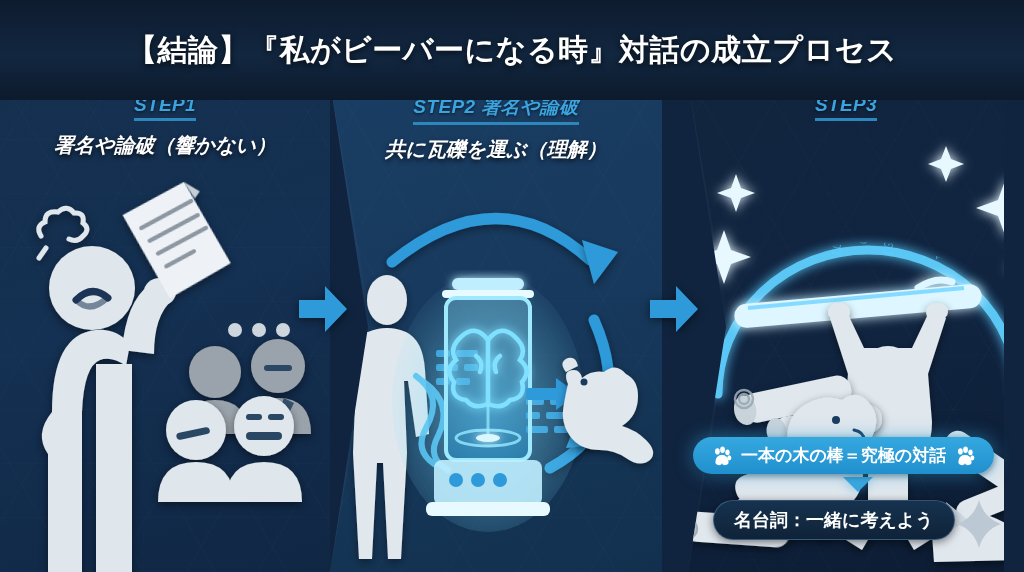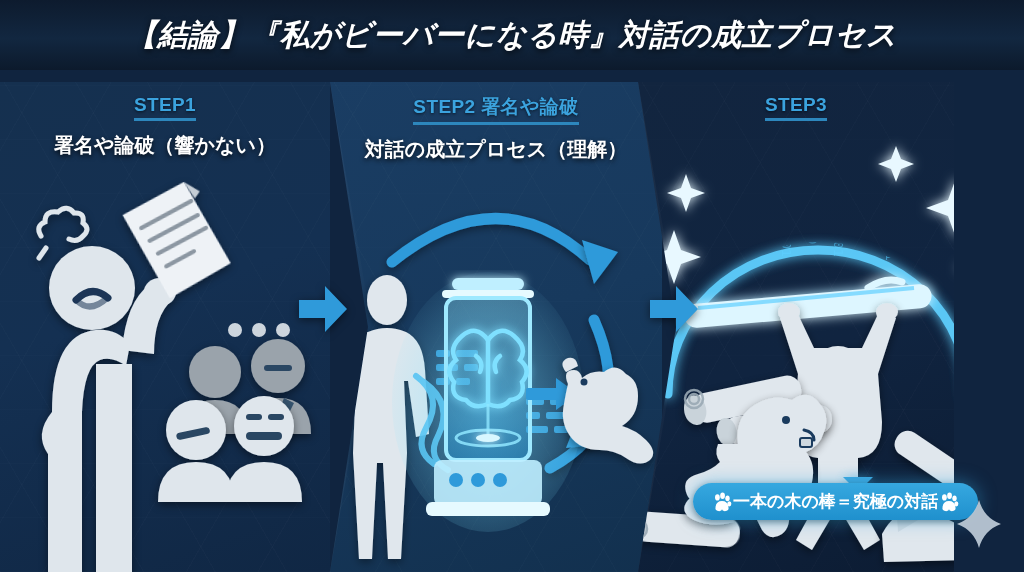--- a/index.html
+++ b/index.html
@@ -5,40 +5,39 @@
   * { margin:0; padding:0; box-sizing:border-box; }
   html,body { background:#0a1628; }
   body {
     width:1024px; height:572px; overflow:hidden; position:relative;
     font-family:"Liberation Sans","DejaVu Sans",sans-serif;
   }
   #stage { position:absolute; inset:0; width:1024px; height:572px; overflow:hidden; background:#10243f; }
 
   
   .header {
-    position:absolute; left:0; top:0; width:1024px; height:70px;
+    position:absolute; left:0; top:0; width:1024px; height:100px;
     background:linear-gradient(180deg,#0d1b2e 0%,#122740 55%,#0c1a2c 100%);
     display:flex; align-items:center; justify-content:center;
     z-index:30;
-    font-style:italic;
   }
   .header-title {
     color:#ffffff; font-size:30px; font-weight:700; letter-spacing:0.5px;
     text-shadow:0 2px 6px rgba(0,0,0,.75);
     white-space:nowrap;
   }
 
   
   .panels { position:absolute; left:0; top:82px; width:1024px; height:490px; }
-  .panel { position:absolute; top:0; height:490px; overflow:hidden; }
+  .panel { position:absolute; top:0; height:490px; overflow:hidden;font-style:italic; }
   .p1 { left:0;   width:330px; background:linear-gradient(160deg,#15304f 0%,#143052 45%,#102744 100%); }
   .p2 { left:330px; width:332px;
         background:linear-gradient(160deg,#1a3d63 0%,#17395d 50%,#12304e 100%);
         clip-path:polygon(0 0, 100% 0, 100% 100%, 0 100%, 0 100%, 38px 50%, 0 0); }
-  .p3 { left:638px; width:316px;
+  .p3 { left:688px; width:316px;
         background:linear-gradient(160deg,#12253f 0%,#102440 55%,#0c1c33 100%);
         clip-path:polygon(0 0, 100% 0, 100% 100%, 0 100%, 0 100%, 38px 50%, 0 0); }
 
   
   .chev { position:absolute; left:0; top:0; width:44px; height:490px; pointer-events:none; }
   .chev:before {
     content:""; position:absolute; left:0; top:0; width:44px; height:490px;
     background:linear-gradient(90deg,rgba(255,255,255,.06),rgba(255,255,255,0));
     clip-path:polygon(0 0, 42px 50%, 0 100%);
   }
@@ -68,22 +67,22 @@
   
   .conn { position:absolute; z-index:28; }
   .conn svg { display:block; filter:drop-shadow(0 2px 4px rgba(0,0,0,.5)); }
 
   
   .art { position:absolute; left:0; top:0; width:100%; height:100%; z-index:8; }
   .art svg { display:block; }
 
   
   .badge-pill {
-    position:absolute; z-index:26; display:flex; align-items:center; gap:0;
-    border-radius:999px; white-space:nowrap;margin-top:46px;
+    position:absolute; z-index:26; display:flex; align-items:center; gap:8px;
+    border-radius:999px; white-space:nowrap;
   }
   .badge-blue {
     left:693px; top:437px; padding:7px 18px;
     background:linear-gradient(180deg,#36a8e0,#1f90cd);
     box-shadow:0 0 18px rgba(56,168,224,.55), 0 2px 6px rgba(0,0,0,.45);
     color:#ffffff; font-size:17px; font-weight:700;
   }
   .badge-dark {
     left:713px; top:500px; padding:7px 20px;
     background:linear-gradient(180deg,#16324f,#0f2338);
@@ -183,21 +182,21 @@
         </svg>
       </div>
     </div>
 
     <div class="panel p2">
       <div class="hex"></div>
       <div class="chev"></div>
 
       <div class="step-head">
         <div class="step-label">STEP2 署名や論破</div>
-        <div class="step-title">対話の成立プロセス（理解）</div>
+        <div class="step-title">共に瓦礫を運ぶ（理解）</div>
       </div>
 
       <div class="art">
         <svg width="332" height="490" viewBox="0 0 332 490">
           <defs>
             <radialGradient id="podGlow" cx="50%" cy="55%" r="60%">
               <stop offset="0%" stop-color="#7fe3ff" stop-opacity=".55"></stop>
               <stop offset="100%" stop-color="#7fe3ff" stop-opacity="0"></stop>
             </radialGradient>
             <linearGradient id="podGlass" x1="0" y1="0" x2="0" y2="1">
@@ -420,20 +419,23 @@
       <ellipse cx="7" cy="7" rx="2.6" ry="3.4" fill="#ffffff"></ellipse>
       <ellipse cx="12.6" cy="5.2" rx="2.6" ry="3.6" fill="#ffffff"></ellipse>
       <ellipse cx="18" cy="8" rx="2.4" ry="3.2" fill="#ffffff"></ellipse>
       <ellipse cx="20" cy="14" rx="2.2" ry="2.8" fill="#ffffff"></ellipse>
       <path d="M12 11 q6 0 7 6 q1 5 -4 5 q-3 0 -3 -2 q0 2 -3 2 q-5 0 -4 -5 q1 -6 7 -6 z" fill="#ffffff"></path>
     </svg>
   </div>
 
   <div class="tri-down"></div>
 
+  <div class="badge-pill badge-dark">
+    <span>名台詞：一緒に考えよう</span>
+  </div>
 
   <div class="sparkle-badge">
     <svg width="48" height="52" viewBox="0 0 48 52">
       <path d="M24 2 q5 18 22 24 q-17 6 -22 24 q-5 -18 -22 -24 q17 -6 22 -24 z" fill="#b9c7d4" opacity=".95"></path>
     </svg>
   </div>
 
 </div>
 
 </body></html>

